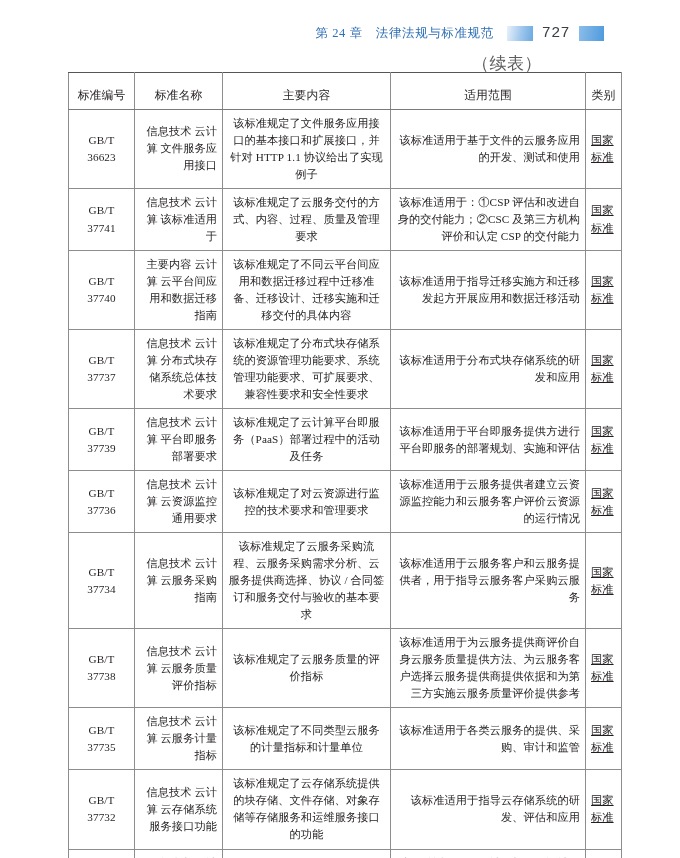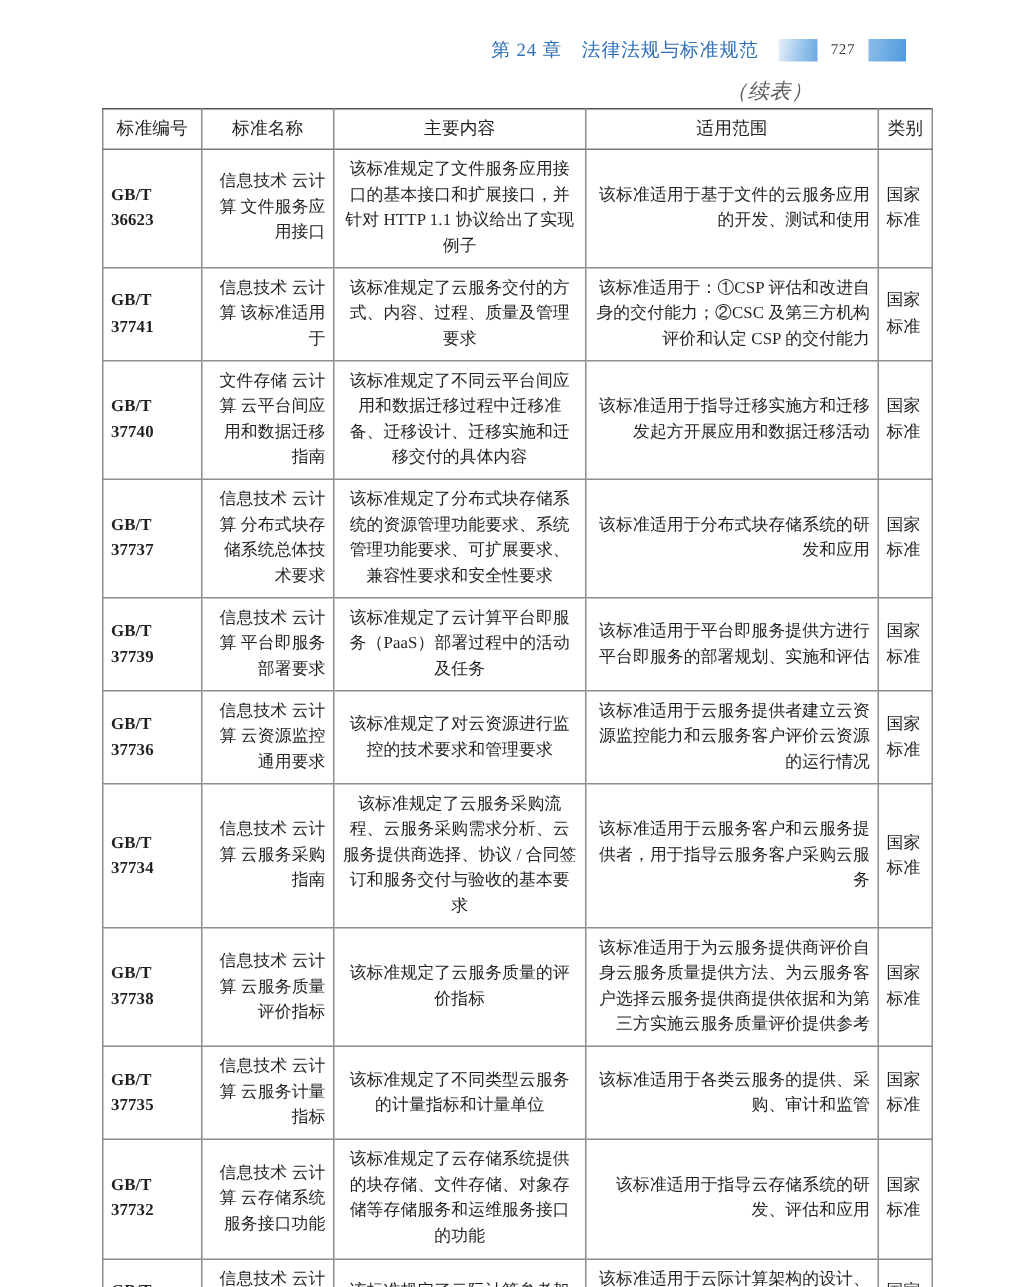--- a/index.html
+++ b/index.html
@@ -43,41 +43,40 @@
     white-space: nowrap;
     font-family: "Liberation Serif", "DejaVu Serif", serif;
   }
   .header-gap-block {
     width: 26px;
     height: 15px;
     margin-left: 13px;
     background: linear-gradient(100deg, #e8f1fb 0%, #9dc6ec 55%, #6aa9e0 100%);
   }
   .header-page-number {
-    font-size: 10px;
+    font-size: 15px;
     color: #3c4043;
-    font-family: Liberation Serif, serif;
+    font-family: Liberation Mono, monospace;
     margin: 0 9px 0 9px;
     letter-spacing: 0.4px;
   }
   .header-end-block {
     width: 25px;
     height: 15px;
     background: linear-gradient(100deg, #8cbde9 0%, #67a8e2 60%, #4e9add 100%);
   }
 
   
   .cont-caption {
     position: absolute;
     top: 52px;
     right: 62px;
-    font-size: 14px;
+    font-size: 17px;
     color: #5d5d5d;
     letter-spacing: 0.5px;
-    font-style: italic;
   }
 
   
   .table-wrap {
     position: absolute;
     top: 72px;
     left: 68px;
     width: 553px;
   }
   table.std-table {
@@ -91,46 +90,45 @@
     padding: 5px 5px 5px 5px;
     font-size: 11.2px;
     line-height: 1.52;
     vertical-align: middle;
     color: #231f20;
     letter-spacing: 0.1px;
     word-break: break-all;
   }
   table.std-table thead th {
     text-align: center;
-    padding-top: 4px;
+    padding-top: 14px;
     padding-bottom: 4px;
     font-weight: normal;
     font-size: 11.8px;
     border-top: 1.3px solid #555;
     border-bottom: 0.8px solid #7a7a7a;
   }
   table.std-table tbody tr:last-child td {
     border-bottom: 1.3px solid #555;
   }
 
   
   col.c-code   { width: 66px; }
   col.c-name   { width: 88px; }
   col.c-main   { width: 168px; }
   col.c-scope  { width: 195px; }
   col.c-cat    { width: 36px; }
 
   td.cell-code {
-    text-align: left;
+    text-align: center;
     font-family: "Liberation Serif", "DejaVu Serif", serif;
     font-size: 11.6px;
     line-height: 1.45;
     letter-spacing: 0.2px;
     word-break: normal;
-    font-weight: bold;
   }
   td.cell-name {
     text-align: right;
     padding-left: 6px;
     padding-right: 4px;
   }
   td.cell-main {
     text-align: center;
     padding-left: 6px;
     padding-right: 4px;
@@ -138,20 +136,21 @@
   td.cell-scope {
     text-align: right;
     padding-left: 6px;
     padding-right: 4px;
   }
   td.cell-cat {
     text-align: left;
     padding-left: 5px;
     padding-right: 2px;
     word-break: break-all;
+    text-decoration: underline;
   }
 </style>
 </head>
 <body>
 
 <div class="page">
 
   <div class="page-header">
     <span class="header-chapter">第 24 章　法律法规与标准规范</span>
     <span class="header-gap-block"></span>
@@ -189,21 +188,21 @@
           </tr>
           <tr>
             <td class="cell-code">GB/T<br>37741</td>
             <td class="cell-name">信息技术 云计算 该标准适用于</td>
             <td class="cell-main">该标准规定了云服务交付的方式、内容、过程、质量及管理要求</td>
             <td class="cell-scope">该标准适用于：①CSP 评估和改进自身的交付能力；②CSC 及第三方机构评价和认定 CSP 的交付能力</td>
             <td class="cell-cat">国家标准</td>
           </tr>
           <tr>
             <td class="cell-code">GB/T<br>37740</td>
-            <td class="cell-name">文件存储 云计算 云平台间应用和数据迁移指南</td>
+            <td class="cell-name">主要内容 云计算 云平台间应用和数据迁移指南</td>
             <td class="cell-main">该标准规定了不同云平台间应用和数据迁移过程中迁移准备、迁移设计、迁移实施和迁移交付的具体内容</td>
             <td class="cell-scope">该标准适用于指导迁移实施方和迁移发起方开展应用和数据迁移活动</td>
             <td class="cell-cat">国家标准</td>
           </tr>
           <tr>
             <td class="cell-code">GB/T<br>37737</td>
             <td class="cell-name">信息技术 云计算 分布式块存储系统总体技术要求</td>
             <td class="cell-main">该标准规定了分布式块存储系统的资源管理功能要求、系统管理功能要求、可扩展要求、兼容性要求和安全性要求</td>
             <td class="cell-scope">该标准适用于分布式块存储系统的研发和应用</td>
             <td class="cell-cat">国家标准</td>

